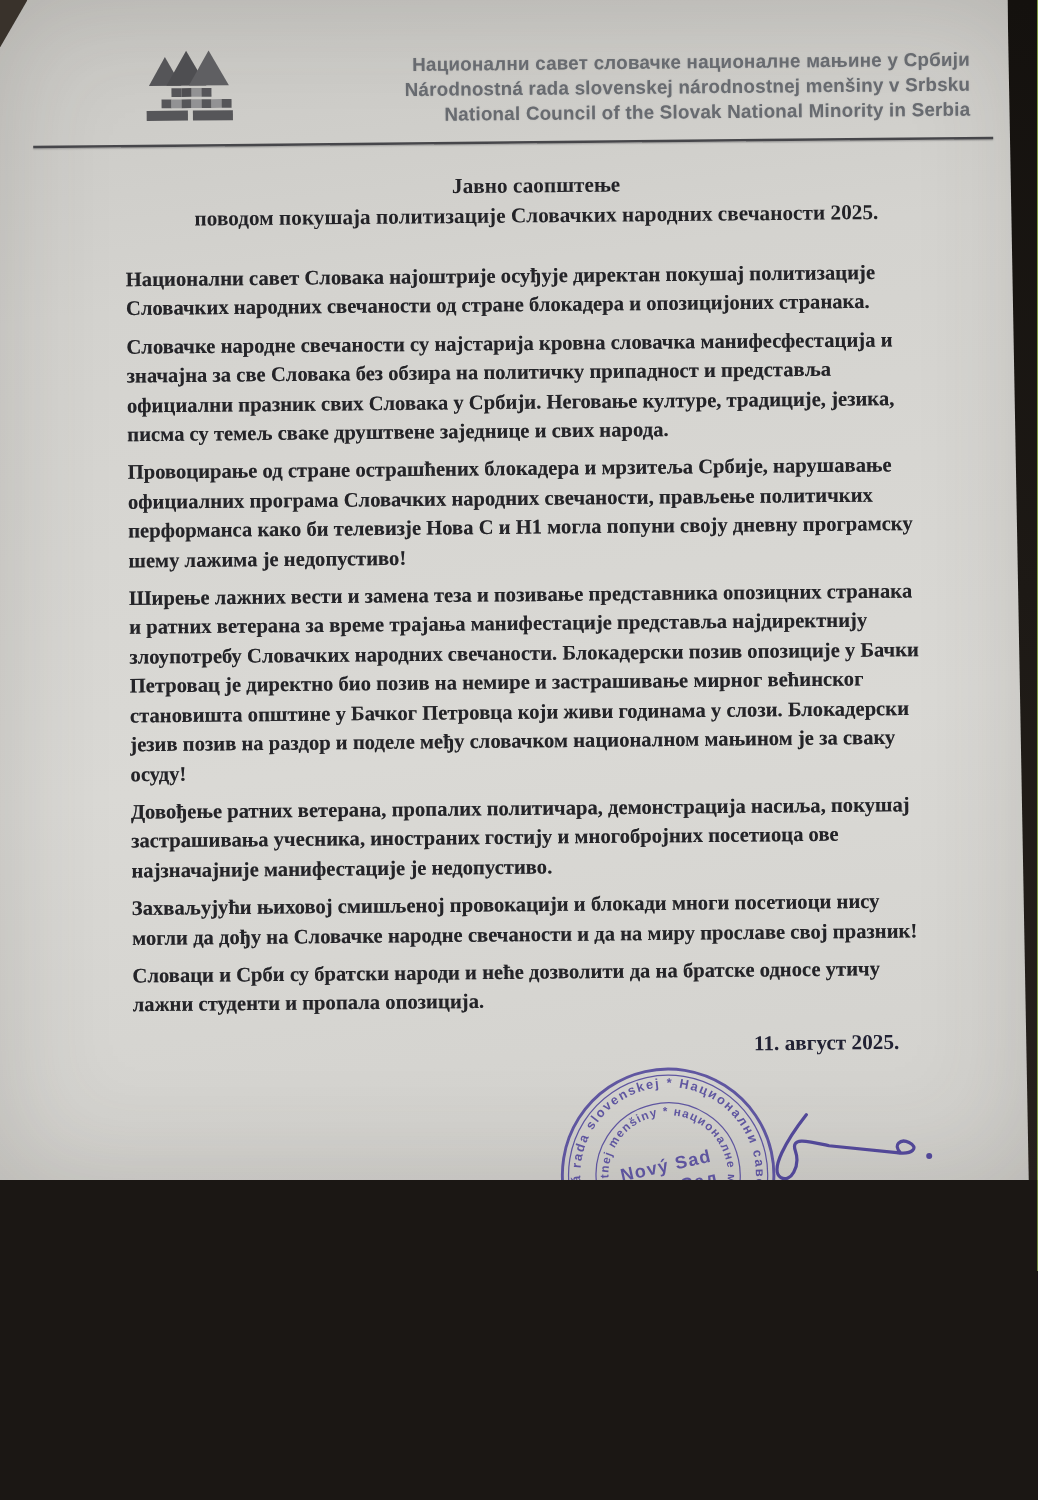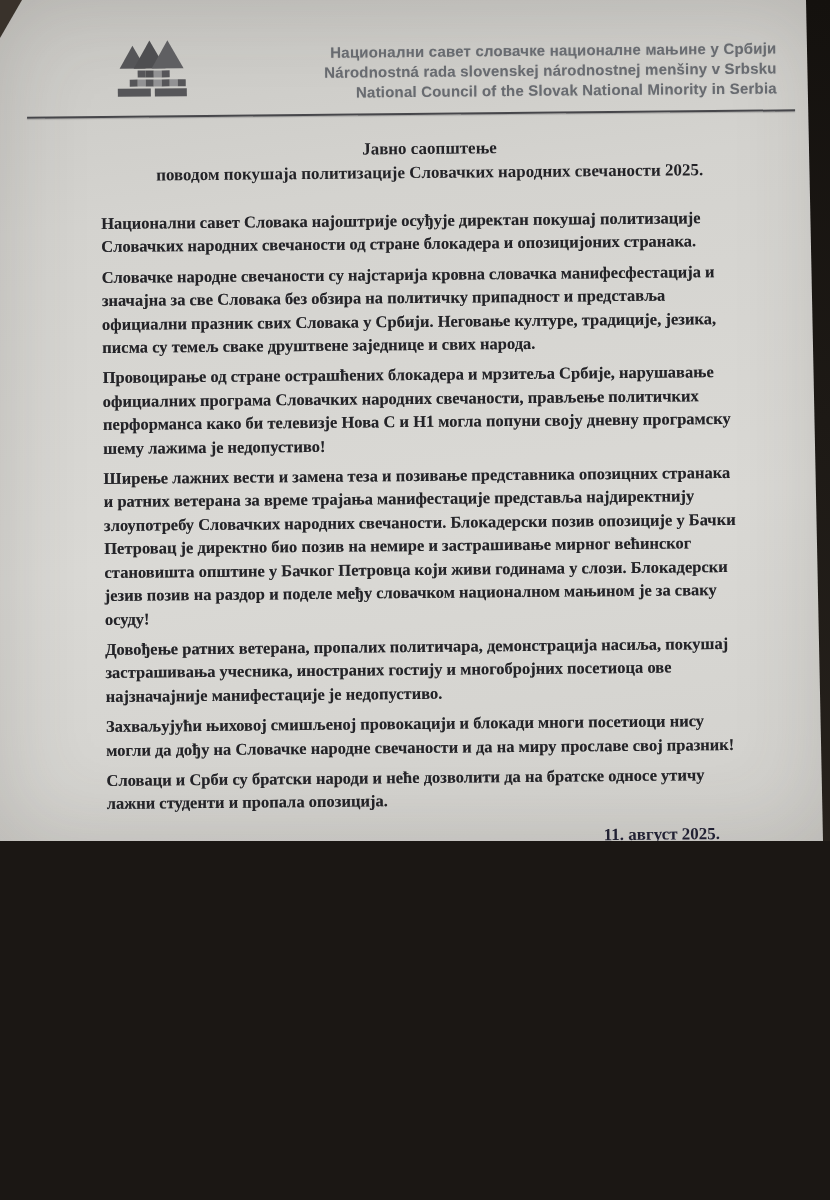--- a/index.html
+++ b/index.html
@@ -1,18 +1,18 @@
 <!DOCTYPE html>
 <html><head>
 <meta charset="utf-8">
 <style>
   html,body{margin:0;padding:0;}
   body{background:#1b1714;width:830px;height:1200px;overflow:hidden;
        font-family:"Liberation Serif", serif;}
-  .page{position:relative;width:830px;height:841px;overflow:hidden;background:#bef264;}
+  .page{position:relative;width:830px;height:944px;overflow:hidden;background:#bef264;}
   .paper{position:absolute;left:0;top:0;right:6px;bottom:0;
          background:linear-gradient(173deg,#c9c8c4 0%,#d4d3cf 25%,#dad9d5 62%,#d2d1cd 100%);
          box-shadow:inset 0 0 90px rgba(60,55,48,.18);}
   .content{position:absolute;inset:0;transform:rotate(-0.55deg);transform-origin:50% 50%;}
 
   
   .corner-tl{position:absolute;left:0;top:0;width:22px;height:38px;background:#39322b;
              clip-path:polygon(0 0,100% 0,0 100%);z-index:9;}
   .edge-right{position:absolute;top:0;right:0;bottom:0;width:30px;z-index:9;
               background:linear-gradient(180deg,#14110e,#26211c);

